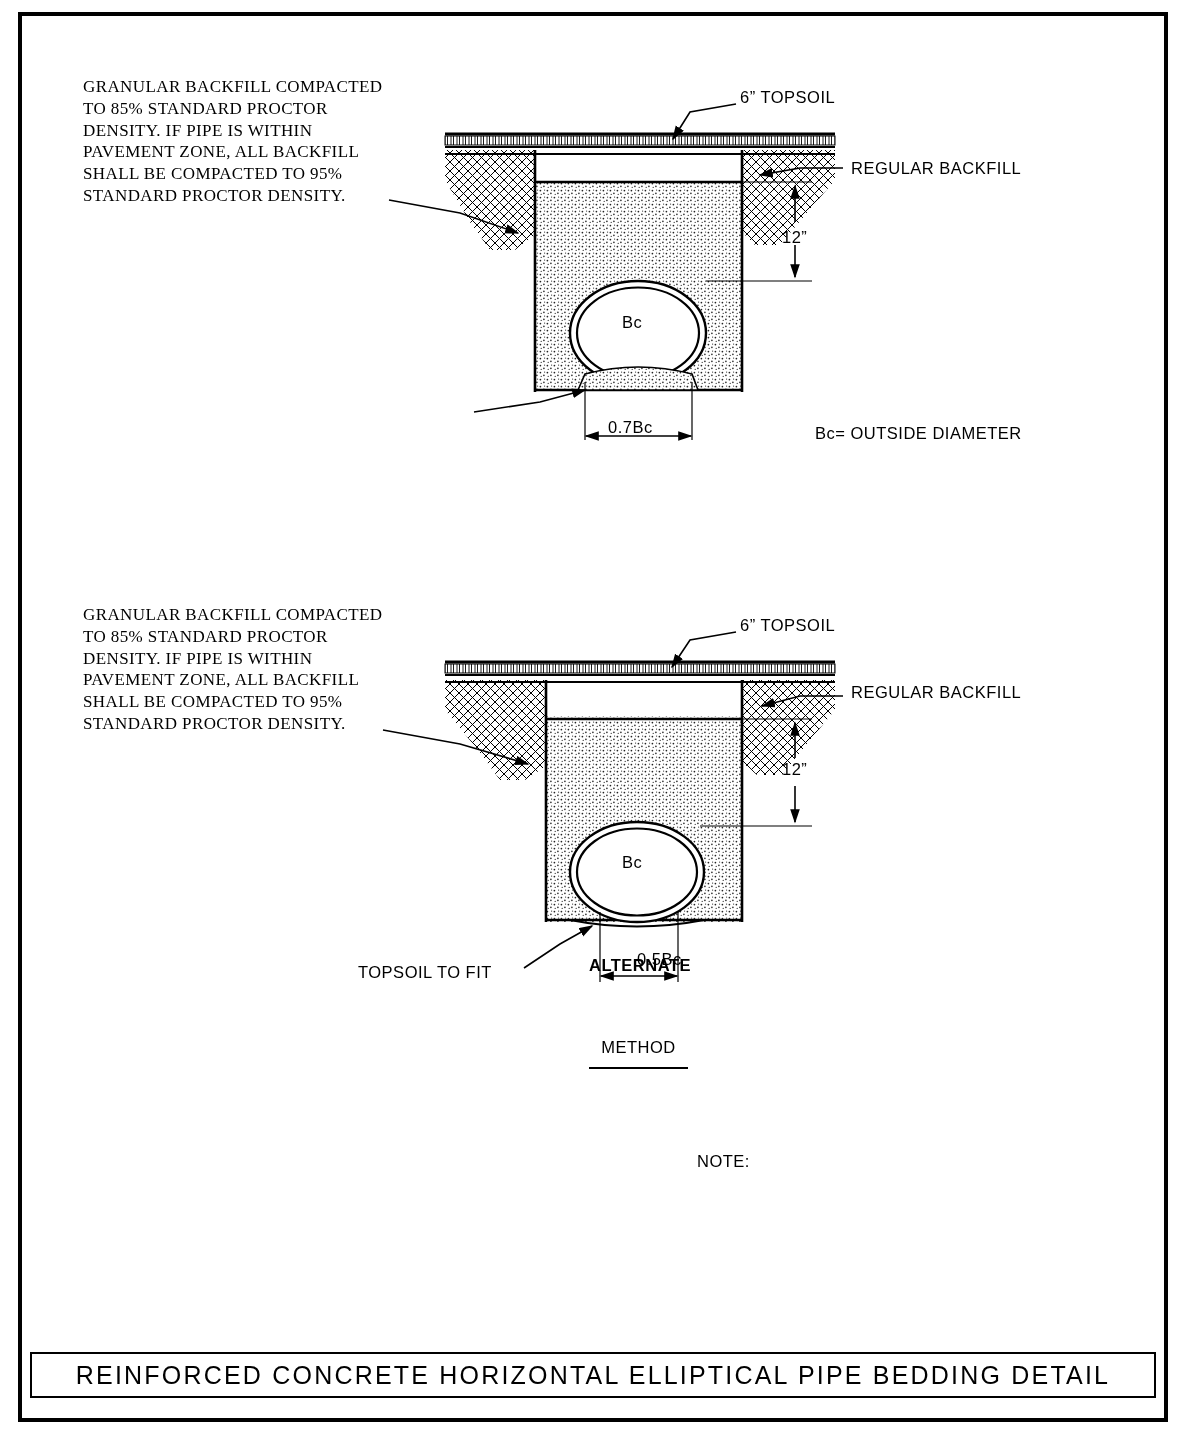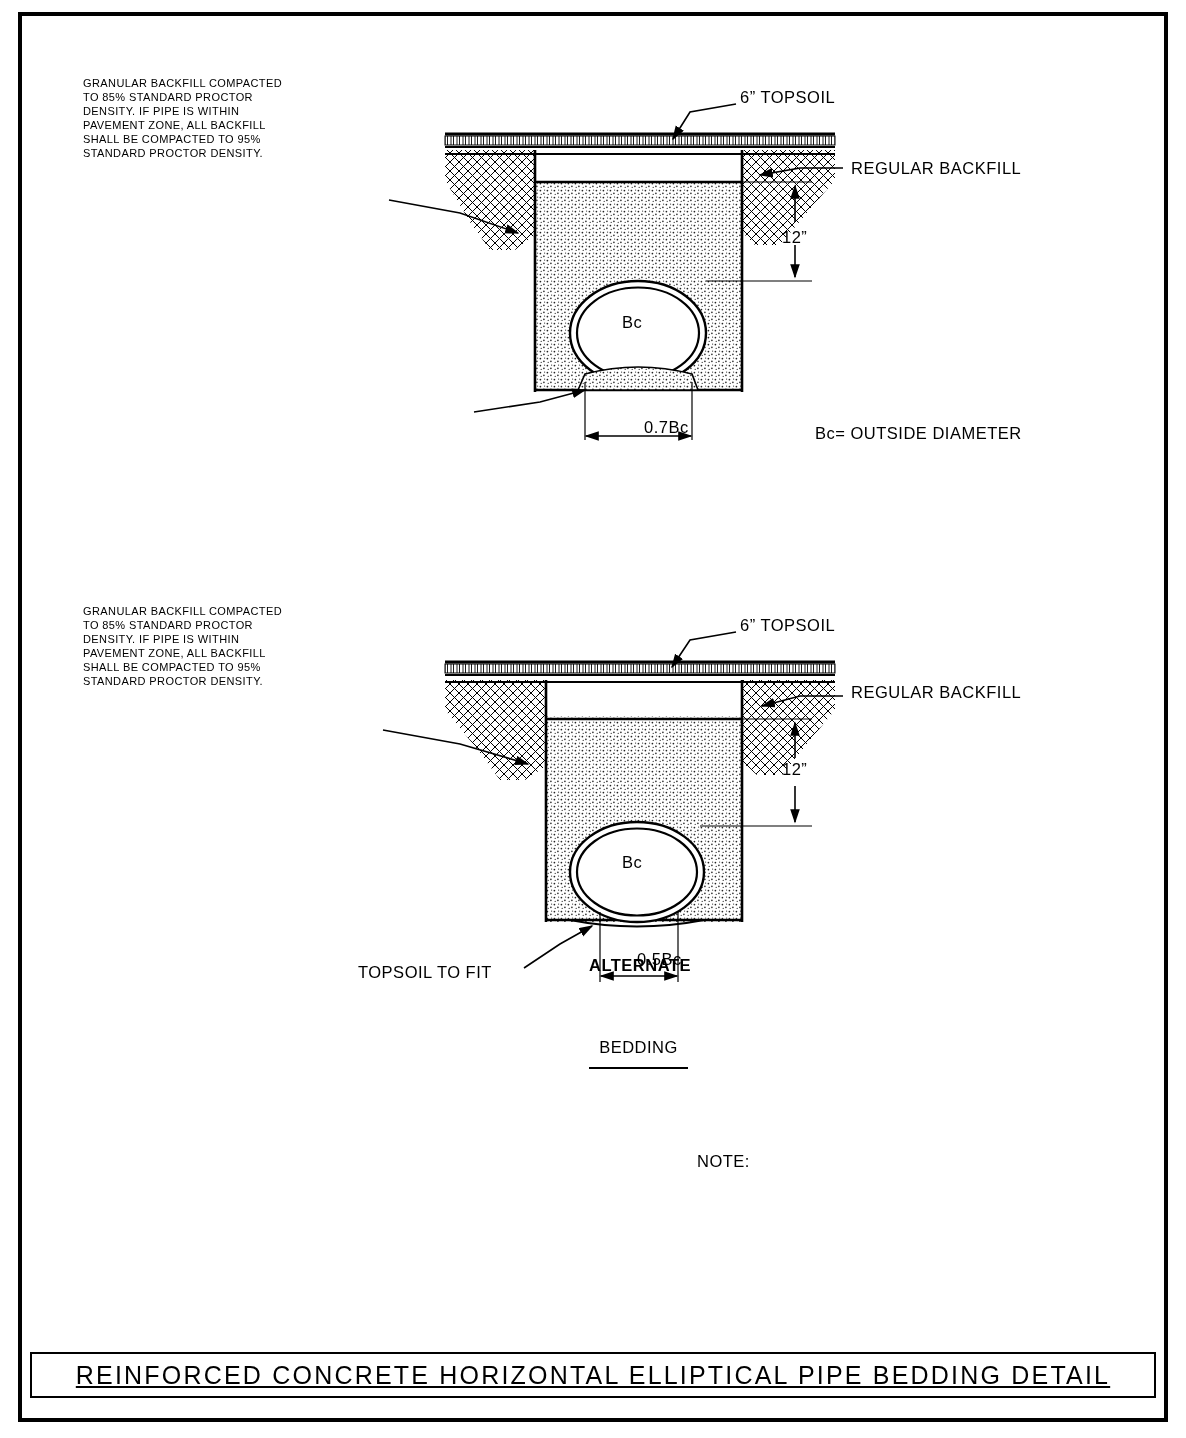--- a/index.html
+++ b/index.html
@@ -15,25 +15,24 @@
     border:4px solid #000;box-sizing:border-box;
   }
   .title-bar{
     position:absolute;left:30px;top:1352px;width:1126px;height:46px;
     border:2px solid #000;box-sizing:border-box;
     display:flex;align-items:center;justify-content:center;
   }
   .title-bar span{
     font-size:25px;letter-spacing:2.2px;color:#000;white-space:nowrap;
     font-family:"Liberation Sans", sans-serif;
-    text-decoration:underline;
   }
   .note-text{
     position:absolute;color:#000;white-space:pre;line-height:1.28;
-    font-size:11px;letter-spacing:0.4px;
+    font-size:17px;letter-spacing:0.4px;font-family:Liberation Serif, serif;
   }
   .lbl{
     position:absolute;color:#000;white-space:nowrap;font-size:16.5px;letter-spacing:0.5px;text-align:right;
   }
   .lbl-center{
     position:absolute;color:#000;white-space:nowrap;font-size:16.5px;letter-spacing:0.5px;text-align:center;
   }
   svg{position:absolute;left:0;top:0;width:1186px;height:1438px;overflow:visible;}
 </style>
 </head>
@@ -151,37 +150,37 @@
   <div class="note-text" style="left:83px;top:76px;">GRANULAR BACKFILL COMPACTED
 TO 85% STANDARD PROCTOR
 DENSITY. IF PIPE IS WITHIN
 PAVEMENT ZONE, ALL BACKFILL
 SHALL BE COMPACTED TO 95%
 STANDARD PROCTOR DENSITY.</div>
   <div class="lbl" style="left:740px;top:88px;">6” TOPSOIL</div>
   <div class="lbl" style="left:851px;top:159px;">REGULAR BACKFILL</div>
   <div class="lbl" style="left:782px;top:228px;">12”</div>
   <div class="lbl" style="left:622px;top:313px;">Bc</div>
-  <div class="lbl" style="left:608px;top:418px;margin-left:36px;">0.7Bc</div>
+  <div class="lbl" style="left:608px;top:418px;">0.7Bc</div>
   <div class="lbl" style="left:815px;top:388px;margin-top:36px;">Bc= OUTSIDE DIAMETER</div>
 
   <div class="note-text" style="left:83px;top:604px;">GRANULAR BACKFILL COMPACTED
 TO 85% STANDARD PROCTOR
 DENSITY. IF PIPE IS WITHIN
 PAVEMENT ZONE, ALL BACKFILL
 SHALL BE COMPACTED TO 95%
 STANDARD PROCTOR DENSITY.</div>
   <div class="lbl" style="left:740px;top:616px;">6” TOPSOIL</div>
   <div class="lbl" style="left:851px;top:683px;">REGULAR BACKFILL</div>
   <div class="lbl" style="left:782px;top:760px;">12”</div>
   <div class="lbl" style="left:622px;top:853px;">Bc</div>
   <div class="lbl" style="left:637px;top:950px;">0.5Bc</div>
   <div class="lbl" style="left:358px;top:963px;">TOPSOIL TO FIT</div>
   <div class="lbl-center" style="left:589px;top:956px;width:99px;font-weight:bold;">ALTERNATE</div>
-  <div class="lbl-center" style="left:589px;top:1038px;width:99px;">BEDDING</div>
+  <div class="lbl-center" style="left:589px;top:1038px;width:99px;">METHOD</div>
 
   <div class="lbl" style="left:697px;top:1152px;">NOTE:</div>
 
   <div class="title-bar">
     <span>REINFORCED CONCRETE HORIZONTAL ELLIPTICAL PIPE BEDDING DETAIL</span>
   </div>
 
 </div>
 
 </body></html>

